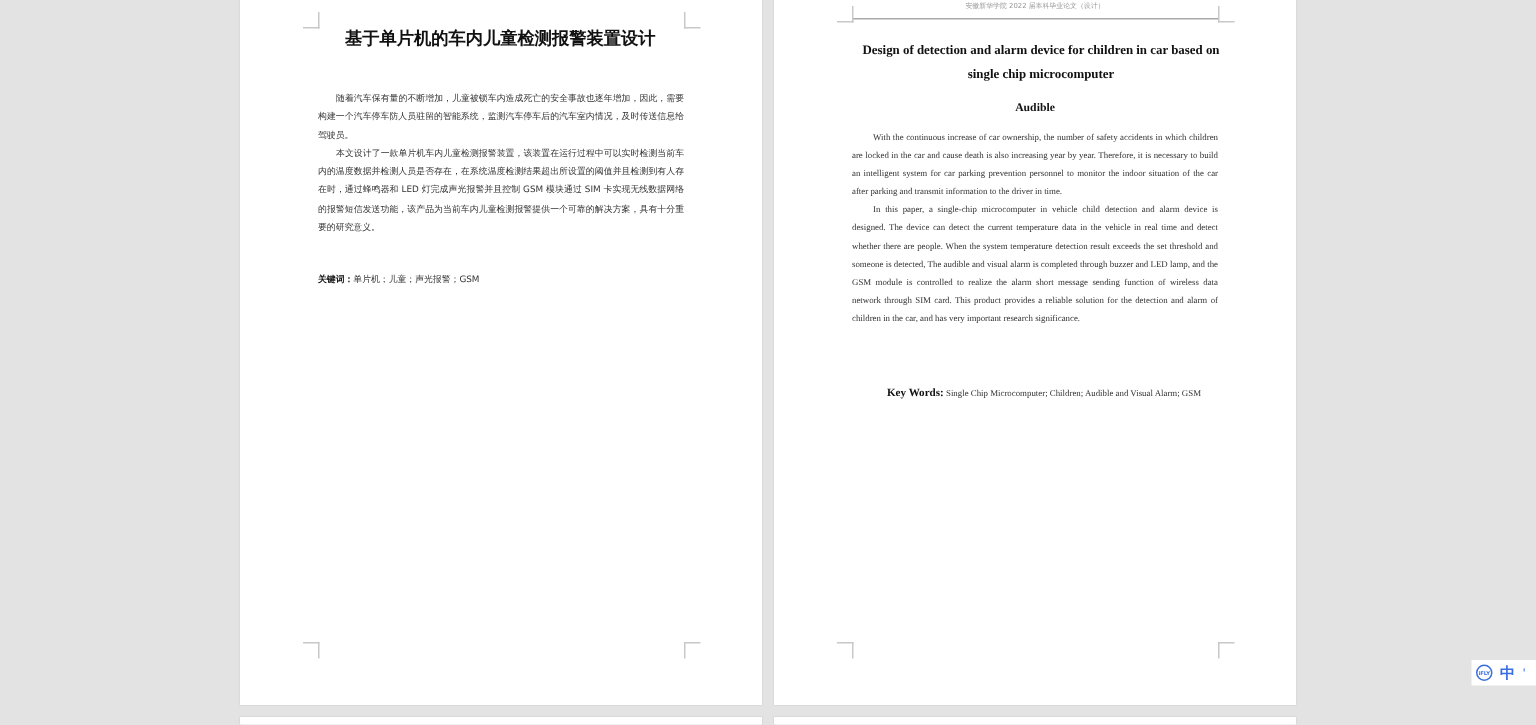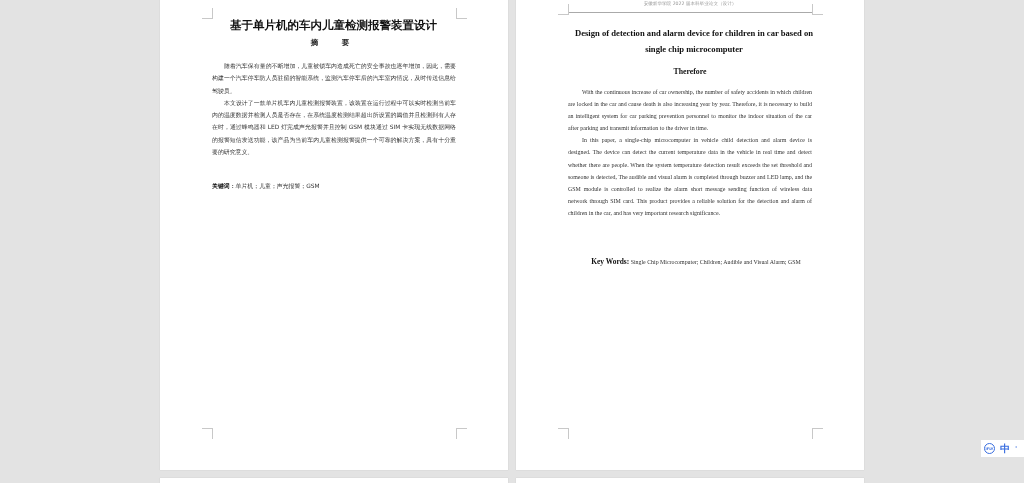--- a/index.html
+++ b/index.html
@@ -87,40 +87,39 @@
 </head>
 <body>
 
 <div class="page" id="page-left">
   <div class="corner c-tl" style="left:42px;top:10px;"></div>
   <div class="corner c-tr" style="left:296px;top:10px;"></div>
   <div class="corner c-bl" style="left:42px;top:430px;"></div>
   <div class="corner c-br" style="left:296px;top:430px;"></div>
 
   <div class="cn-title">基于单片机的车内儿童检测报警装置设计</div>
-  <div class="cn-subtitle">摘　要</div>
   <div class="cn-body">
     <p>随着汽车保有量的不断增加，儿童被锁车内造成死亡的安全事故也逐年增加，因此，需要构建一个汽车停车防人员驻留的智能系统，监测汽车停车后的汽车室内情况，及时传送信息给驾驶员。</p>
     <p>本文设计了一款单片机车内儿童检测报警装置，该装置在运行过程中可以实时检测当前车内的温度数据并检测人员是否存在，在系统温度检测结果超出所设置的阈值并且检测到有人存在时，通过蜂鸣器和 LED 灯完成声光报警并且控制 GSM 模块通过 SIM 卡实现无线数据网络的报警短信发送功能，该产品为当前车内儿童检测报警提供一个可靠的解决方案，具有十分重要的研究意义。</p>
   </div>
   <div class="cn-keywords">
     <b>关键词：</b><span>单片机；儿童；声光报警；GSM</span>
   </div>
 </div>
 
 <div class="page" id="page-right">
   <div class="running-header">安徽新华学院 2022 届本科毕业论文（设计）</div>
   <div class="header-rule"></div>
   <div class="corner c-tl" style="left:42px;top:6px;"></div>
   <div class="corner c-tr" style="left:296px;top:6px;"></div>
   <div class="corner c-bl" style="left:42px;top:430px;"></div>
   <div class="corner c-br" style="left:296px;top:430px;"></div>
 
   <div class="en-title">Design of detection and alarm device for children in car based on single chip microcomputer</div>
-  <div class="en-abstract-head">Therefore</div>
+  <div class="en-abstract-head">Audible</div>
   <div class="en-body">
     <p>With the continuous increase of car ownership, the number of safety accidents in which children are locked in the car and cause death is also increasing year by year. Therefore, it is necessary to build an intelligent system for car parking prevention personnel to monitor the indoor situation of the car after parking and transmit information to the driver in time.</p>
     <p>In this paper, a single-chip microcomputer in vehicle child detection and alarm device is designed. The device can detect the current temperature data in the vehicle in real time and detect whether there are people. When the system temperature detection result exceeds the set threshold and someone is detected, The audible and visual alarm is completed through buzzer and LED lamp, and the GSM module is controlled to realize the alarm short message sending function of wireless data network through SIM card. This product provides a reliable solution for the detection and alarm of children in the car, and has very important research significance.</p>
   </div>
   <div class="en-keywords">
     <b>Key Words:</b>
     <span>Single Chip Microcomputer; Children; Audible and Visual Alarm; GSM</span>
   </div>
 </div>
 

